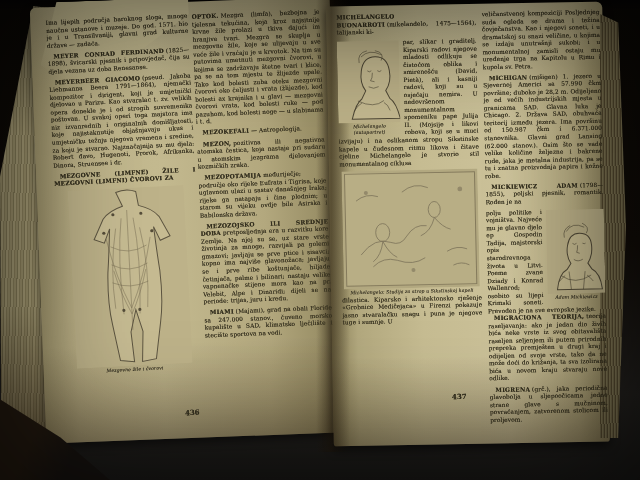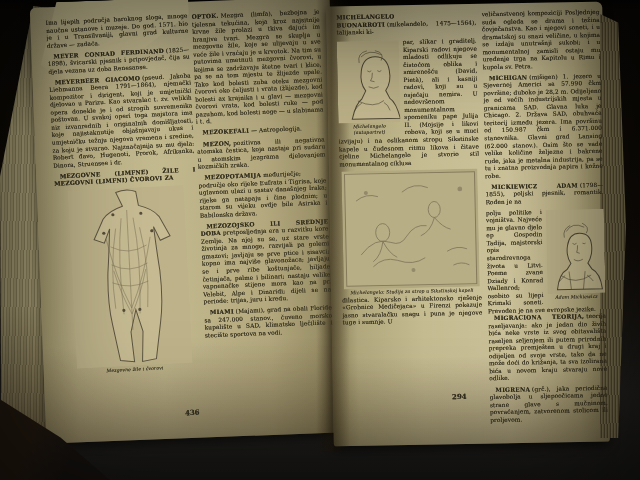--- a/index.html
+++ b/index.html
@@ -182,21 +182,21 @@
         <g fill="#6e6550" opacity=".5">
           <circle cx="24" cy="22" r="2"></circle>
             <circle cx="118" cy="20" r="2.4"></circle>
             <circle cx="70" cy="100" r="2"></circle>
         </g>
       </svg>
       <figcaption>Michelangelo: Studija za strop u Sikstinskoj kapeli</figcaption>
     </figure>
     <p class="noind"><span>đilastica. Kiparsko i arhitektonsko rješenje «Grobnice Medičejaca» u Firenzi pokazuje jasno stvaralačku snagu i puna je njegove tuge i sumnje. U</span></p>
   </div>
-  <span class="pgnum" style="left:452px;top:392px;transform:rotate(-1deg);">294</span>
+  <span class="pgnum" style="left:452px;top:392px;transform:rotate(-1deg);">437</span>
 
   <div class="col" style="left:486px;top:10px;width:118px;height:420px;transform:rotate(-1.2deg);">
     <p class="noind"><span>veličanstvenoj kompoziciji Posljednjeg suda ogleda se drama i težina čovječanstva. Kao i njegovi soneti, i u dramatskoj su snazi veličine, u kojima se izdaju unutrašnji sukobi; i u monumentalnoj zamisli ostaju mu uređenje trga na Kapitolu u Rimu i kupola sv. Petra.</span></p>
     <p>
       <b class="hw">MICHIGAN</b><span>(mišigen) 1. jezero u Sjevernoj Americi sa 57.990 čkm površine; duboko je 28,2 m. Odijeljeno je od većih industrijskih mjesta u granicama SAD. Glavna luka je Chicago. 2. Država SAD, obuhvaća teritorij između jezera. Ima površinu od 150.987 čkm i 6.371.000 stanovnika. Glavni grad Lansing (62.000 stanov.). Osim što se vade velike količine željezne i bakrene rude, jaka je metalna industrija, pa se tu i znatna proizvodnja papira i kožne robe.</span>
     </p>
     <p>
       <b class="hw">MICKIEWICZ ADAM</b><span>(1798—1855), poljski pjesnik, romantik. Rođen je na</span>
     </p>
     <div>

